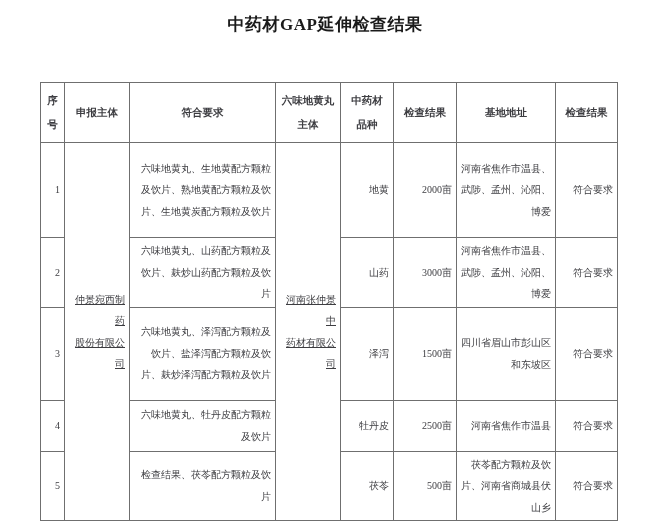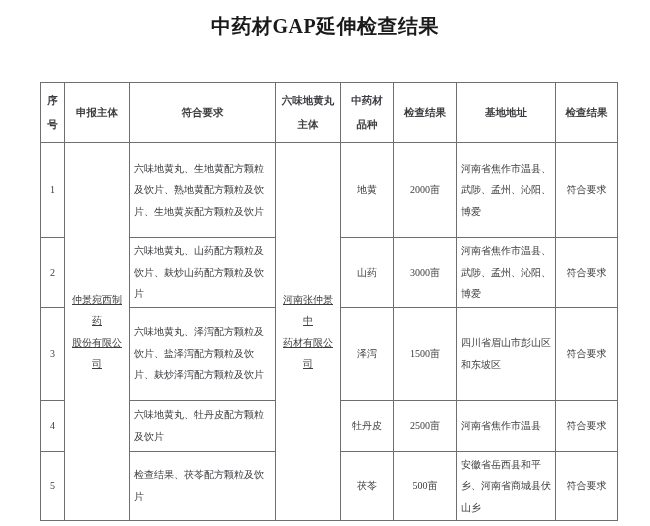--- a/index.html
+++ b/index.html
@@ -13,38 +13,39 @@
     width:650px;height:526px;
     background:var(--page-bg);
     font-family:"Liberation Serif","DejaVu Serif",serif;
     position:relative;
     overflow:hidden;
   }
   .doc-title{
     margin:0;
     padding-top:13px;
     text-align:center;
-    font-size:20px;
+    font-size:17px;
     font-weight:bold;
     letter-spacing:0.5px;
     color:var(--title-color);
   }
   table.results{
     position:absolute;
     left:40px;top:82px;
     border-collapse:collapse;
     table-layout:fixed;
   }
   .results th,.results td{
     border:1px solid var(--border-color);
     color:var(--text-color);
     vertical-align:middle;
     padding:2px 4px;
     overflow:hidden;
     word-break:break-all;
+    text-align:right;
   }
   .results th{
     font-size:10.5px;
     font-weight:bold;
     text-align:center;
     line-height:2.2;
     white-space:pre-line;
   }
   .results td{
     font-size:10px;
@@ -120,17 +121,17 @@
       <td class="center">牡丹皮</td>
       <td class="center">2500亩</td>
       <td class="left">河南省焦作市温县</td>
       <td class="center">符合要求</td>
     </tr>
     <tr style="height:66px">
       <td class="center">5</td>
       <td class="left">检查结果、茯苓配方颗粒及饮片</td>
       <td class="center">茯苓</td>
       <td class="center">500亩</td>
-      <td class="left">安徽省岳西县和平乡、河南省商城县伏山乡</td>
+      <td class="left">茯苓配方颗粒及饮片、河南省商城县伏山乡</td>
       <td class="center">符合要求</td>
     </tr>
   </tbody>
 </table>
 
 </body></html>

